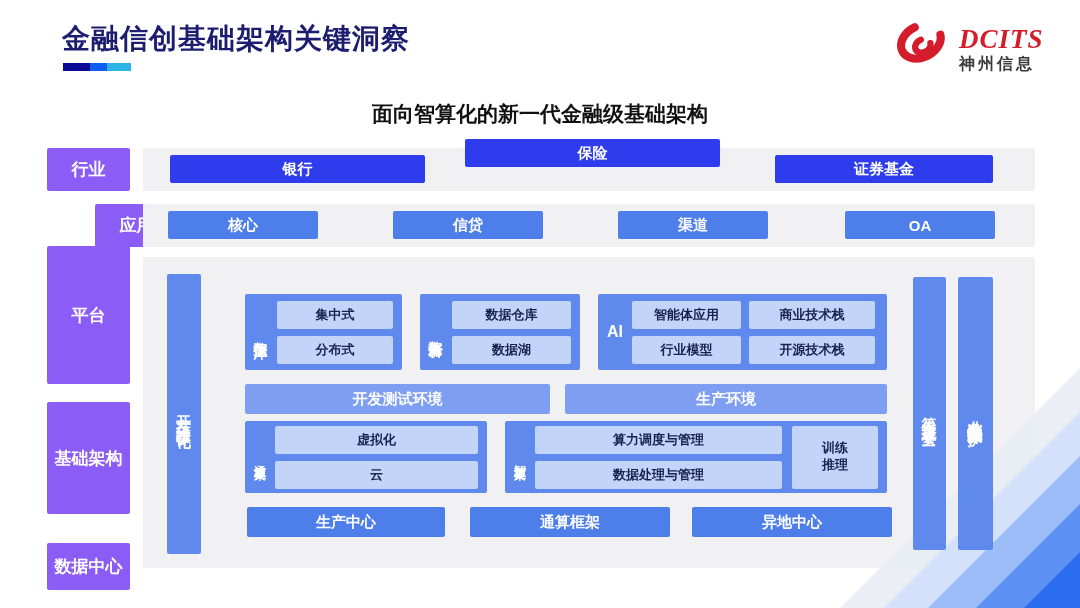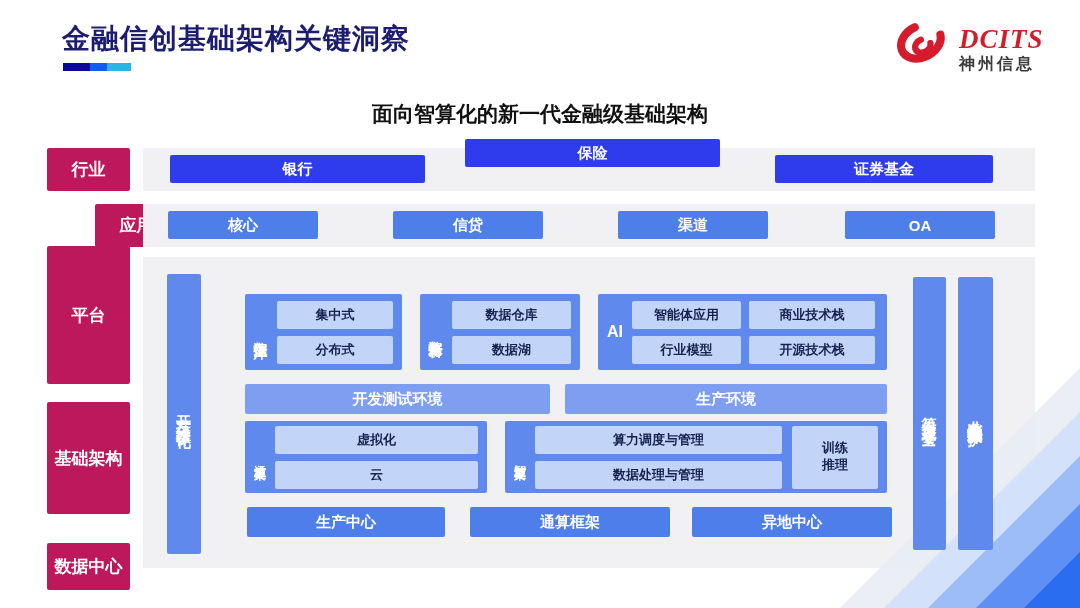--- a/index.html
+++ b/index.html
@@ -13,21 +13,21 @@
   .u1{width:27px;background:#0a0a96;}
   .u2{width:17px;background:#0f5ef0;}
   .u3{width:24px;background:#2cb4e6;}
   .logo{position:absolute;left:893px;top:18px;display:flex;align-items:center;gap:8px;font-family:Liberation Serif, serif;}
   .logo-text{display:flex;flex-direction:column;line-height:1.05;}
   .logo-brand{color:#d41c2c;font-weight:bold;font-style:italic;font-size:27px;letter-spacing:1px;}
   .logo-company{color:#3a3a3a;font-weight:bold;font-size:16px;letter-spacing:3px;margin-top:2px;}
   .subtitle{position:absolute;left:0;right:0;top:100px;text-align:center;font-size:21px;font-weight:bold;color:#111;}
 
   
-  .sidebox{position:absolute;left:47px;width:83px;background:#be185d;color:#fff;font-weight:bold;
+  .sidebox{position:absolute;left:47px;width:83px;background:#8b5cf6;color:#fff;font-weight:bold;
            font-size:17px;display:flex;align-items:center;justify-content:center;border-radius:2px;}
 
   
   .panel{position:absolute;left:143px;width:892px;background:#f1f1f3;z-index:1;}
 
   
   .btn{position:absolute;height:28px;display:flex;align-items:center;justify-content:center;
        color:#fff;font-weight:bold;font-size:15px;border-radius:2px;z-index:3;}
   .btn-royal{background:#2e3cee;}
   .btn-med{background:#4d7ee9;}

